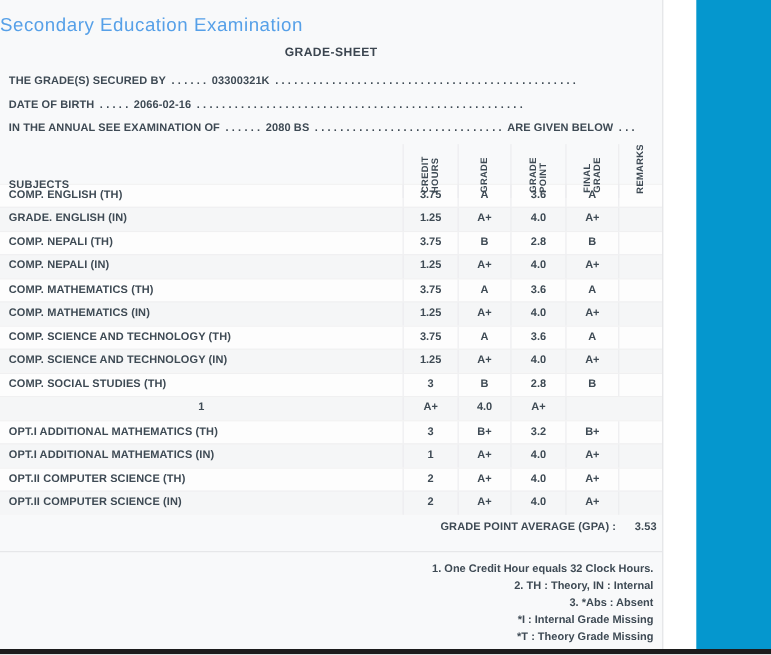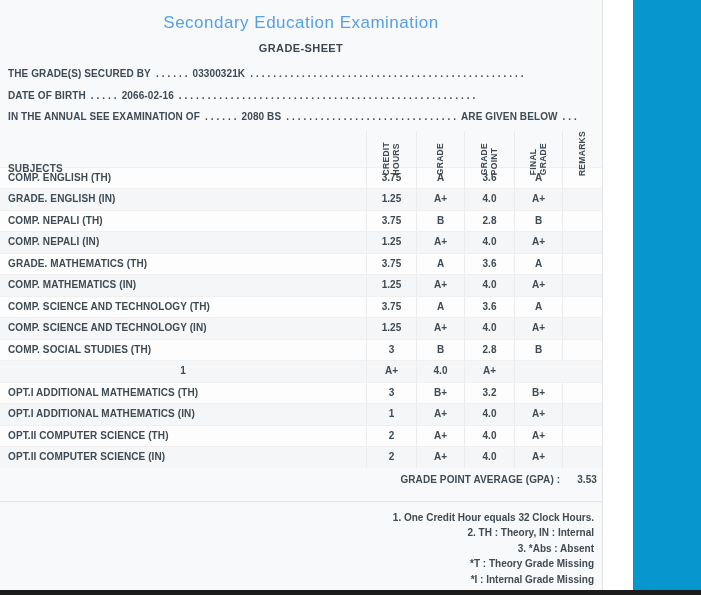--- a/index.html
+++ b/index.html
@@ -15,21 +15,21 @@
   }
   .cyan-bar {
     position:absolute; left:633px; top:0; width:68px; height:590px;
     background:#0597ce;
   }
   .bottom-strip {
     position:absolute; left:0; top:590px; width:701px; height:5px;
     background:#1c1c1c; z-index:5;
   }
   .title {
-    padding-top:13px; text-align:center; font-size:17px;
+    padding-top:13px; font-size:17px;
     color:#56a0e8; letter-spacing:0.5px; font-weight:normal;
   }
   .subtitle {
     margin-top:9px; text-align:center; font-size:11px; font-weight:bold;
     color:#3c4650; letter-spacing:0.4px;
   }
   .hlines { margin:9px 8px 0 8px; }
   .hline {
     height:21.5px; display:flex; align-items:center; gap:5px;
     font-size:10px; font-weight:bold; white-space:nowrap; overflow:hidden;
@@ -150,21 +150,21 @@
         </div>
         <div class="tr">
           <div class="td subject">COMP. NEPALI (IN)</div>
           <div class="td num">1.25</div>
           <div class="td num">A+</div>
           <div class="td num">4.0</div>
           <div class="td num">A+</div>
           <div class="td num"></div>
         </div>
         <div class="tr">
-          <div class="td subject">GRADE. MATHEMATICS (TH)</div>
+          <div class="td subject">COMP. MATHEMATICS (TH)</div>
           <div class="td num">3.75</div>
           <div class="td num">A</div>
           <div class="td num">3.6</div>
           <div class="td num">A</div>
           <div class="td num"></div>
         </div>
         <div class="tr">
           <div class="td subject">COMP. MATHEMATICS (IN)</div>
           <div class="td num">1.25</div>
           <div class="td num">A+</div>
@@ -242,22 +242,22 @@
       <span>GRADE POINT AVERAGE (GPA) :</span>
       <span>3.53</span>
     </div>
 
     <div class="divider"></div>
 
     <div class="notes">
       <div class="note">1. One Credit Hour equals 32 Clock Hours.</div>
       <div class="note">2. TH : Theory, IN : Internal</div>
       <div class="note">3. *Abs : Absent</div>
+      <div class="note indent">*I : Internal Grade Missing</div>
       <div class="note indent">*T : Theory Grade Missing</div>
-      <div class="note indent">*I : Internal Grade Missing</div>
       <div class="note">4. Abs grade in any subject means absent in the examination of that subject.</div>
     </div>
 
   </div>
 
   <div class="cyan-bar"></div>
   <div class="bottom-strip"></div>
 
 </div>
 

